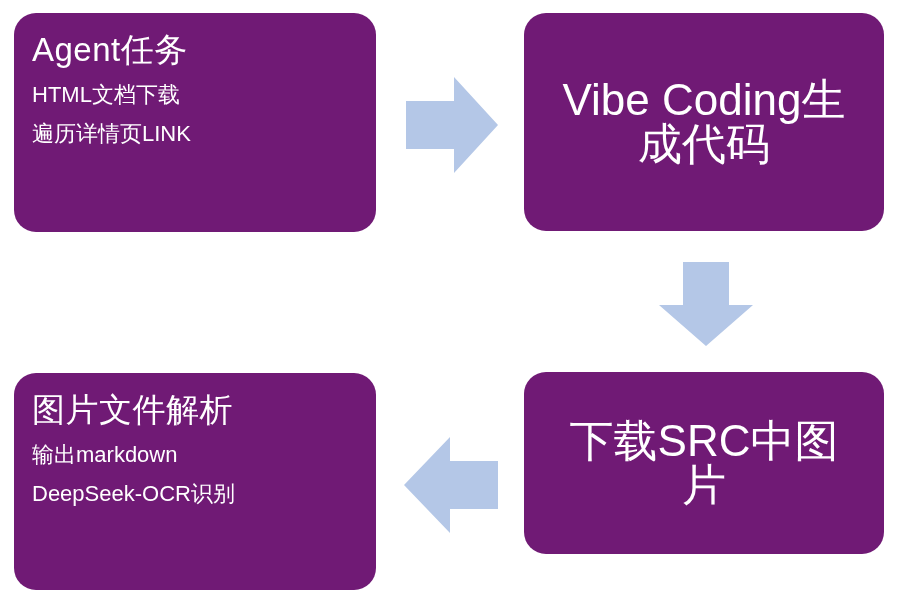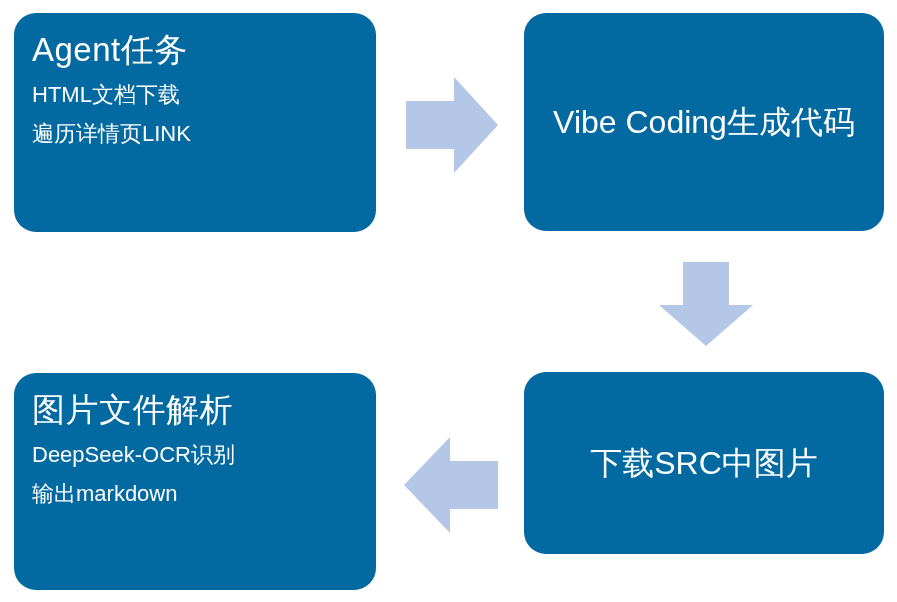--- a/index.html
+++ b/index.html
@@ -13,21 +13,21 @@
   #canvas {
     position: relative;
     width: 897px;
     height: 602px;
     background: #ffffff;
     overflow: hidden;
   }
 
   .node {
     position: absolute;
-    background: #0369a1;
+    background: #701a75;
     border-radius: 22px;
     box-sizing: border-box;
     color: #ffffff;
     display: flex;
     flex-direction: column;
   }
 
   
   .node.listed {
     justify-content: flex-start;
@@ -54,21 +54,21 @@
     flex-direction: column;
     margin-top: 2px;
   }
   .node-line {
     font-size: 22px;
     line-height: 39px;
     font-weight: 400;
     white-space: nowrap;
   }
   .node-centered-text {
-    font-size: 32px;
+    font-size: 44px;
     line-height: 44px;
     font-weight: 400;
   }
 
   .arrow {
     position: absolute;
   }
   .arrow svg {
     display: block;
     width: 100%;
@@ -92,22 +92,22 @@
     <div class="node-centered-text">Vibe Coding生成代码</div>
   </div>
 
   <div class="node centered" style="left:524px; top:372px; width:360px; height:182px;">
     <div class="node-centered-text">下载SRC中图片</div>
   </div>
 
   <div class="node listed" style="left:14px; top:373px; width:362px; height:217px;">
     <div class="node-title">图片文件解析</div>
     <div class="node-lines">
+      <div class="node-line">输出markdown</div>
       <div class="node-line">DeepSeek-OCR识别</div>
-      <div class="node-line">输出markdown</div>
     </div>
   </div>
 
   <div class="arrow" style="left:406px; top:77px; width:92px; height:96px;">
     <svg viewBox="0 0 92 96" preserveAspectRatio="none" aria-hidden="true">
       <polygon points="0,24 48,24 48,0 92,48 48,96 48,72 0,72" fill="#B4C7E7"></polygon>
     </svg>
   </div>
 
   <div class="arrow" style="left:659px; top:262px; width:94px; height:84px;">

